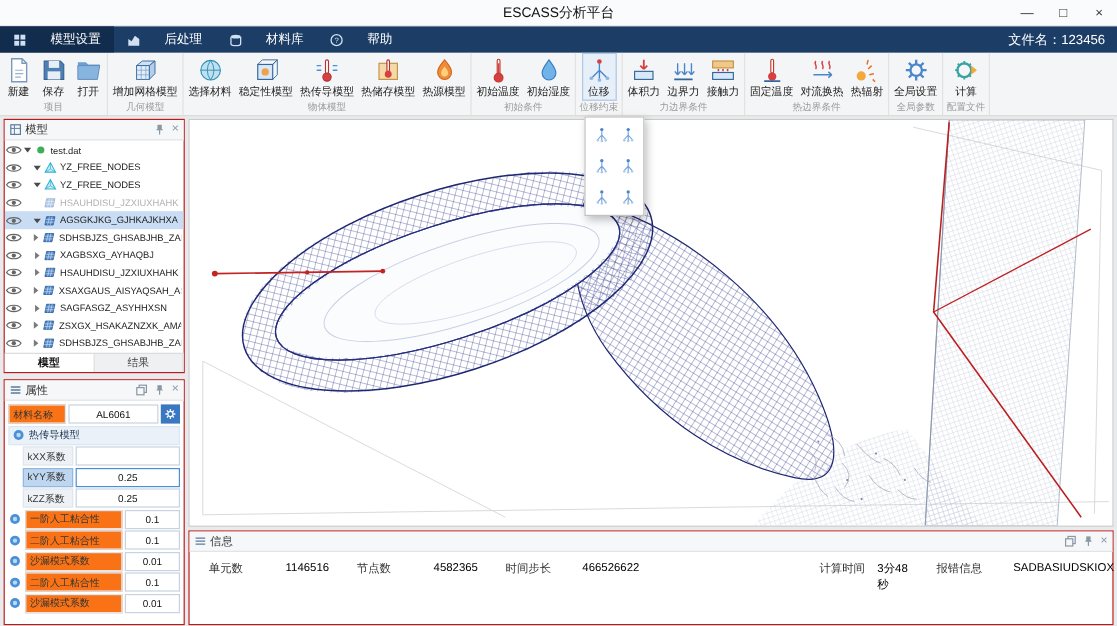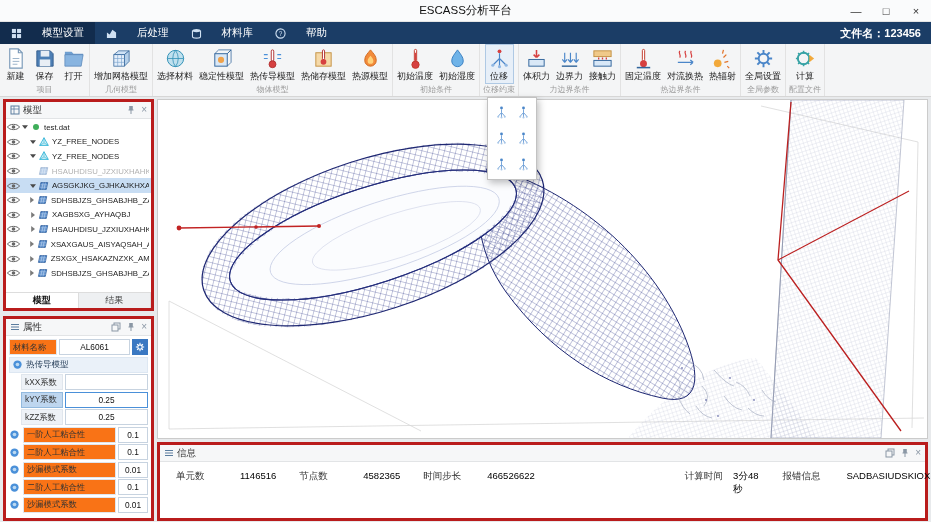--- a/index.html
+++ b/index.html
@@ -13,35 +13,35 @@
 .title{font-size:11.5px;color:#111}
 .win-controls{position:absolute;right:0;top:0;height:22px;display:flex}
 .wc{width:30px;height:22px;display:flex;align-items:center;justify-content:center;font-size:11px;color:#333;cursor:pointer}
 
 
 .menubar{position:absolute;top:22px;left:0;right:0;height:22px;background:#1b3d66;display:flex;align-items:stretch}
 .menu-tabs{display:flex}
 .mtab{display:flex;align-items:center;gap:20px;padding:0 11px;color:#fff;font-size:10.5px;cursor:pointer}
 .mtab.active{background:#122c4d}
 .micon{width:11px;height:11px}
-.file-label{margin-left:auto;display:flex;align-items:center;padding-right:10px;color:#fff;font-size:11px;font-weight:bold}
+.file-label{margin-left:auto;display:flex;align-items:center;padding-right:10px;color:#fff;font-size:11px;font-weight:normal}
 
 
 .ribbon{position:absolute;top:44px;left:0;right:0;height:53px;background:#f4f5f6;border-bottom:1px solid #d6d6d6;overflow:hidden}
 .ribbon-groups{display:flex;height:100%;justify-content:flex-start}
 .rgroup{display:flex;flex-direction:column;border-right:1px solid #e2e2e2;padding:0 1px}
 .rbtns{display:flex;flex:1;justify-content:center}
 .rbtn{display:flex;flex-direction:column;align-items:center;padding:2px 2px 0;cursor:pointer;border:1px solid transparent}
 .rbtn.active{background:#e7eff8;border-color:#afc9e4}
 .ricon{width:23px;height:23px}
 .rlbl{font-size:9px;white-space:nowrap;color:#222}
 .rgname{font-size:8px;color:#9a9a9a;text-align:center;padding:0 2px 2px;white-space:nowrap}
 
 
-.panel{position:absolute;background:#fff;border:3px solid #b91c1c}
+.panel{position:absolute;background:#fff;border:1px solid #b91c1c}
 .phead{height:17px;display:flex;align-items:center;gap:3px;padding:0 4px;background:#f6f7f8;border-bottom:1px solid #e2e4e6;font-size:9.5px;color:#333}
 .phead .sp{margin-left:auto;display:flex;gap:5px;align-items:center}
 .hic{width:10px;height:10px;color:#8a97a5}
 .hx{font-size:10px;color:#8a97a5;line-height:1;cursor:pointer}
 
 
 .model-panel{left:3px;top:99px;width:151px;height:212px}
 .tree{position:absolute;top:17px;bottom:16px;left:0;right:0;overflow:hidden;padding-top:1px}
 .trow{display:flex;align-items:center;height:14.6px;padding-right:2px;cursor:pointer}
 .trow.selected{background:#c8ddf3}
@@ -57,21 +57,21 @@
 
 
 .props-panel{left:3px;top:316px;width:151px;height:205px}
 .props{position:absolute;top:17px;left:0;right:0;bottom:0;padding:3px 3px;overflow:hidden}
 .prow{display:flex;align-items:stretch;height:16px;margin-bottom:1.5px}
 .plabel{background:#f97316;border:1px solid #e0e6ed;display:flex;align-items:center;padding:0 3px;font-size:8.3px;color:#333;white-space:nowrap;overflow:hidden}
 .pvalue{background:#fff;border:1px solid #c7d3e0;display:flex;align-items:center;justify-content:center;font-size:8.3px;color:#111;margin-left:2px}
 .grow{flex:1}
 .w48{width:48px}
 .w42{width:42px;margin-left:12px}
-.w46{width:30px}
+.w46{width:46px}
 .gearbtn{width:16px;margin-left:2px;background:#3a78c2;display:flex;align-items:center;justify-content:center;cursor:pointer}
 .gearbtn svg{width:10px;height:10px}
 .dot{width:11px;height:11px;flex:none;align-self:center;margin-right:3px}
 .psec{background:#eaf1f9;border:1px solid #dde7f2;align-items:center;padding-left:2px}
 .seclbl{font-size:8.5px;color:#223a55}
 .prow.sub .plabel{background:#eef2f7}
 .prow.sel .plabel{background:#bed6ef;border-color:#92b9de}
 .prow.sel .pvalue{border-color:#4a90d9}
 
 
@@ -597,20 +597,43 @@
         </span>
         <span class="ticon" data-name="mesh-part-icon">
           <svg viewBox="0 0 14 14">
             <g transform="skewX(-12) translate(2,0)">
               <rect x="2" y="3" width="8" height="8" fill="#4f86c9" stroke="#2c5c99" stroke-width="0.8"></rect>
               <path d="M2 5.7h8M2 8.3h8M4.7 3v8M7.3 3v8" stroke="#cfe0f2" stroke-width="0.6"></path>
             </g>
           </svg>
         </span>
         <span class="tlbl" data-name="tree-item-label">XSAXGAUS_AISYAQSAH_ASHX</span>
+      </div>
+      <div class="trow" data-name="tree-item">
+        <span class="eye" data-name="visibility-eye-icon">
+          <svg viewBox="0 0 14 10">
+            <path d="M1 5C3 1.5 11 1.5 13 5C11 8.5 3 8.5 1 5Z" fill="none" stroke="#666" stroke-width="1"></path>
+            <circle cx="7" cy="5" r="1.8" fill="#666"></circle>
+          </svg>
+        </span>
+        <span style="width:8px"></span>
+        <span class="exp" data-name="tree-expander-icon">
+          <svg viewBox="0 0 8 8">
+            <path d="M2.2 1L6 4 2.2 7z" fill="#7a7a7a"></path>
+          </svg>
+        </span>
+        <span class="ticon" data-name="mesh-part-icon">
+          <svg viewBox="0 0 14 14">
+            <g transform="skewX(-12) translate(2,0)">
+              <rect x="2" y="3" width="8" height="8" fill="#4f86c9" stroke="#2c5c99" stroke-width="0.8"></rect>
+              <path d="M2 5.7h8M2 8.3h8M4.7 3v8M7.3 3v8" stroke="#cfe0f2" stroke-width="0.6"></path>
+            </g>
+          </svg>
+        </span>
+        <span class="tlbl" data-name="tree-item-label">SAGFASGZ_ASYHHXSN</span>
       </div>
       <div class="trow" data-name="tree-item">
         <span class="eye" data-name="visibility-eye-icon">
           <svg viewBox="0 0 14 10">
             <path d="M1 5C3 1.5 11 1.5 13 5C11 8.5 3 8.5 1 5Z" fill="none" stroke="#666" stroke-width="1"></path>
             <circle cx="7" cy="5" r="1.8" fill="#666"></circle>
           </svg>
         </span>
         <span style="width:8px"></span>
         <span class="exp" data-name="tree-expander-icon">

